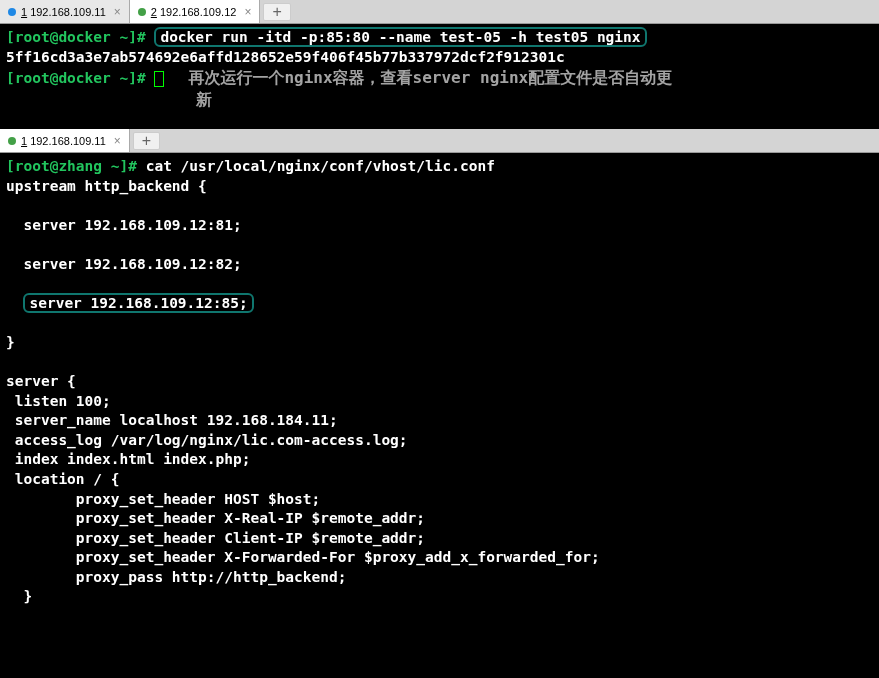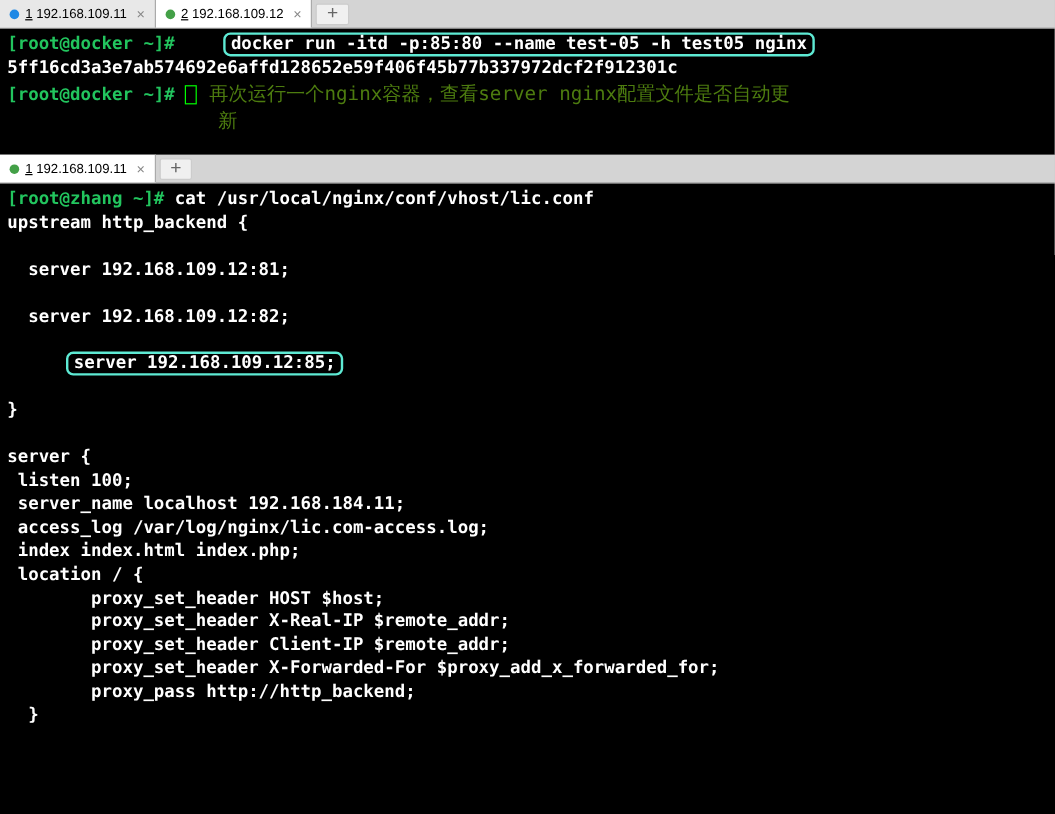--- a/index.html
+++ b/index.html
@@ -78,38 +78,37 @@
     .terminal-top {
       height: 105px;
     }
     .terminal-bottom {
       height: 589px;
     }
     .prompt {
       color: #22c55e;
     }
     .highlight-red-box {
-      border: 2px solid #5eead4;
+      border: 2px solid #0f766e;
       border-radius: 6px;
       padding: 0 4px;
       display: inline;
-      margin-left: 32px;
     }
     .cursor-block {
       display: inline-block;
       width: 10px;
       height: 16px;
       border: 1px solid #00ff00;
       vertical-align: middle;
     }
     .annotation {
-      color: #4d7c0f;
+      color: #a3a3a3;
       font-size: 16px;
-      font-weight: normal;
-      margin-left: 10px;
+      font-weight: bold;
+      margin-left: 24px;
     }
   </style>
 </head>
 <body>
 
 <div class="tab-bar">
   <div class="tab">
     <span class="tab-dot blue"></span>
     <span class="tab-num">1</span>
     <span>192.168.109.11</span>

